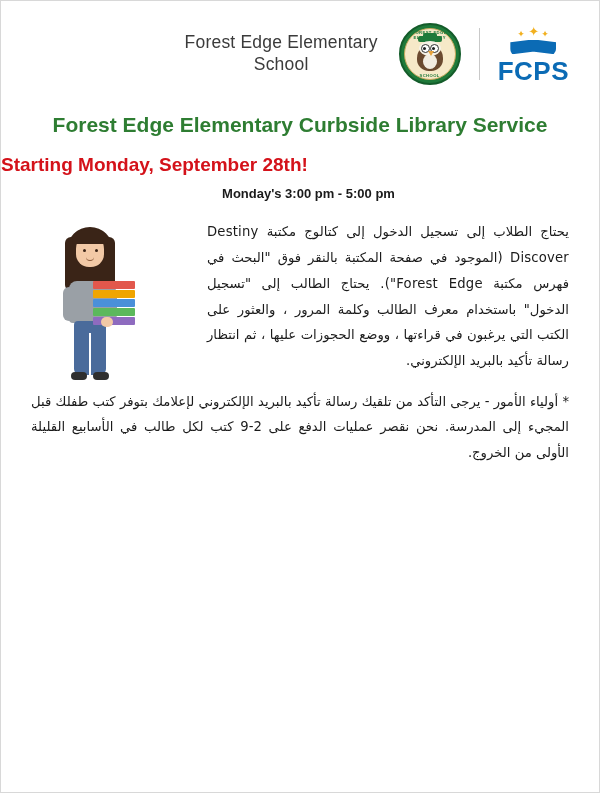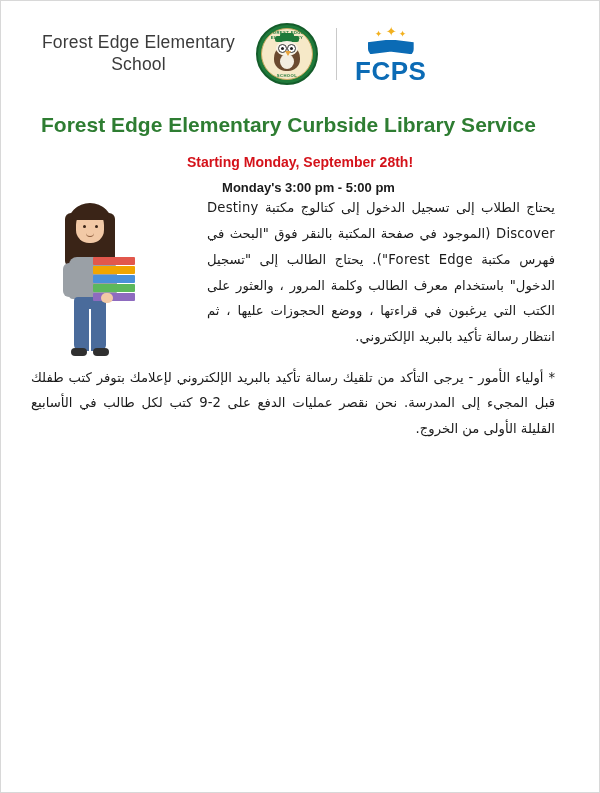--- a/index.html
+++ b/index.html
@@ -20,21 +20,21 @@
     height: 793px;
     box-sizing: border-box;
     border: 1px solid #d8d8d8;
     background: #ffffff;
   }
 
   
   .header {
     display: flex;
     align-items: center;
-    justify-content: flex-start;
+    justify-content: flex-end;
     gap: 10px;
     padding: 22px 30px 6px 30px;
     box-sizing: border-box;
   }
   .school-name {
     font-size: 17.5px;
     line-height: 1.25;
     color: #3b3b3b;
     text-align: center;
     letter-spacing: 0.2px;
@@ -185,29 +185,29 @@
     font-size: 26px;
     font-weight: bold;
     color: #0b6bb5;
     letter-spacing: 0.5px;
     line-height: 1;
   }
 
   
   .title {
     margin: 20px 40px 0 40px;
+    text-align: center;
     font-size: 21px;
     font-weight: bold;
     color: #2e7d32;
     line-height: 1.3;
   }
   .subtitle-red {
     margin: 16px 0 0 0;
-    text-align: center;
-    font-size: 14px;
+    font-size: 19px;
     font-weight: bold;
     color: #d4121a;
   }
   .subtitle-black {
     margin: 10px 0 0 17px;
     text-align: center;
     font-size: 13px;
     font-weight: bold;
     color: #1a1a1a;
   }
@@ -215,22 +215,22 @@
     margin: 12px 18px 0 18px;
     text-align: center;
     font-size: 12.5px;
     font-weight: bold;
     color: #1a1a1a;
   }
 
   
   .content {
     position: relative;
-    margin-top: 0;
-    padding: 0 32px 0 18px;
+    margin-top: 18px;
+    padding: 0 18px 0 18px;
     box-sizing: border-box;
   }
   .avatar {
     position: absolute;
     left: 40px;
     top: 6px;
     width: 100px;
     height: 160px;
   }
   

